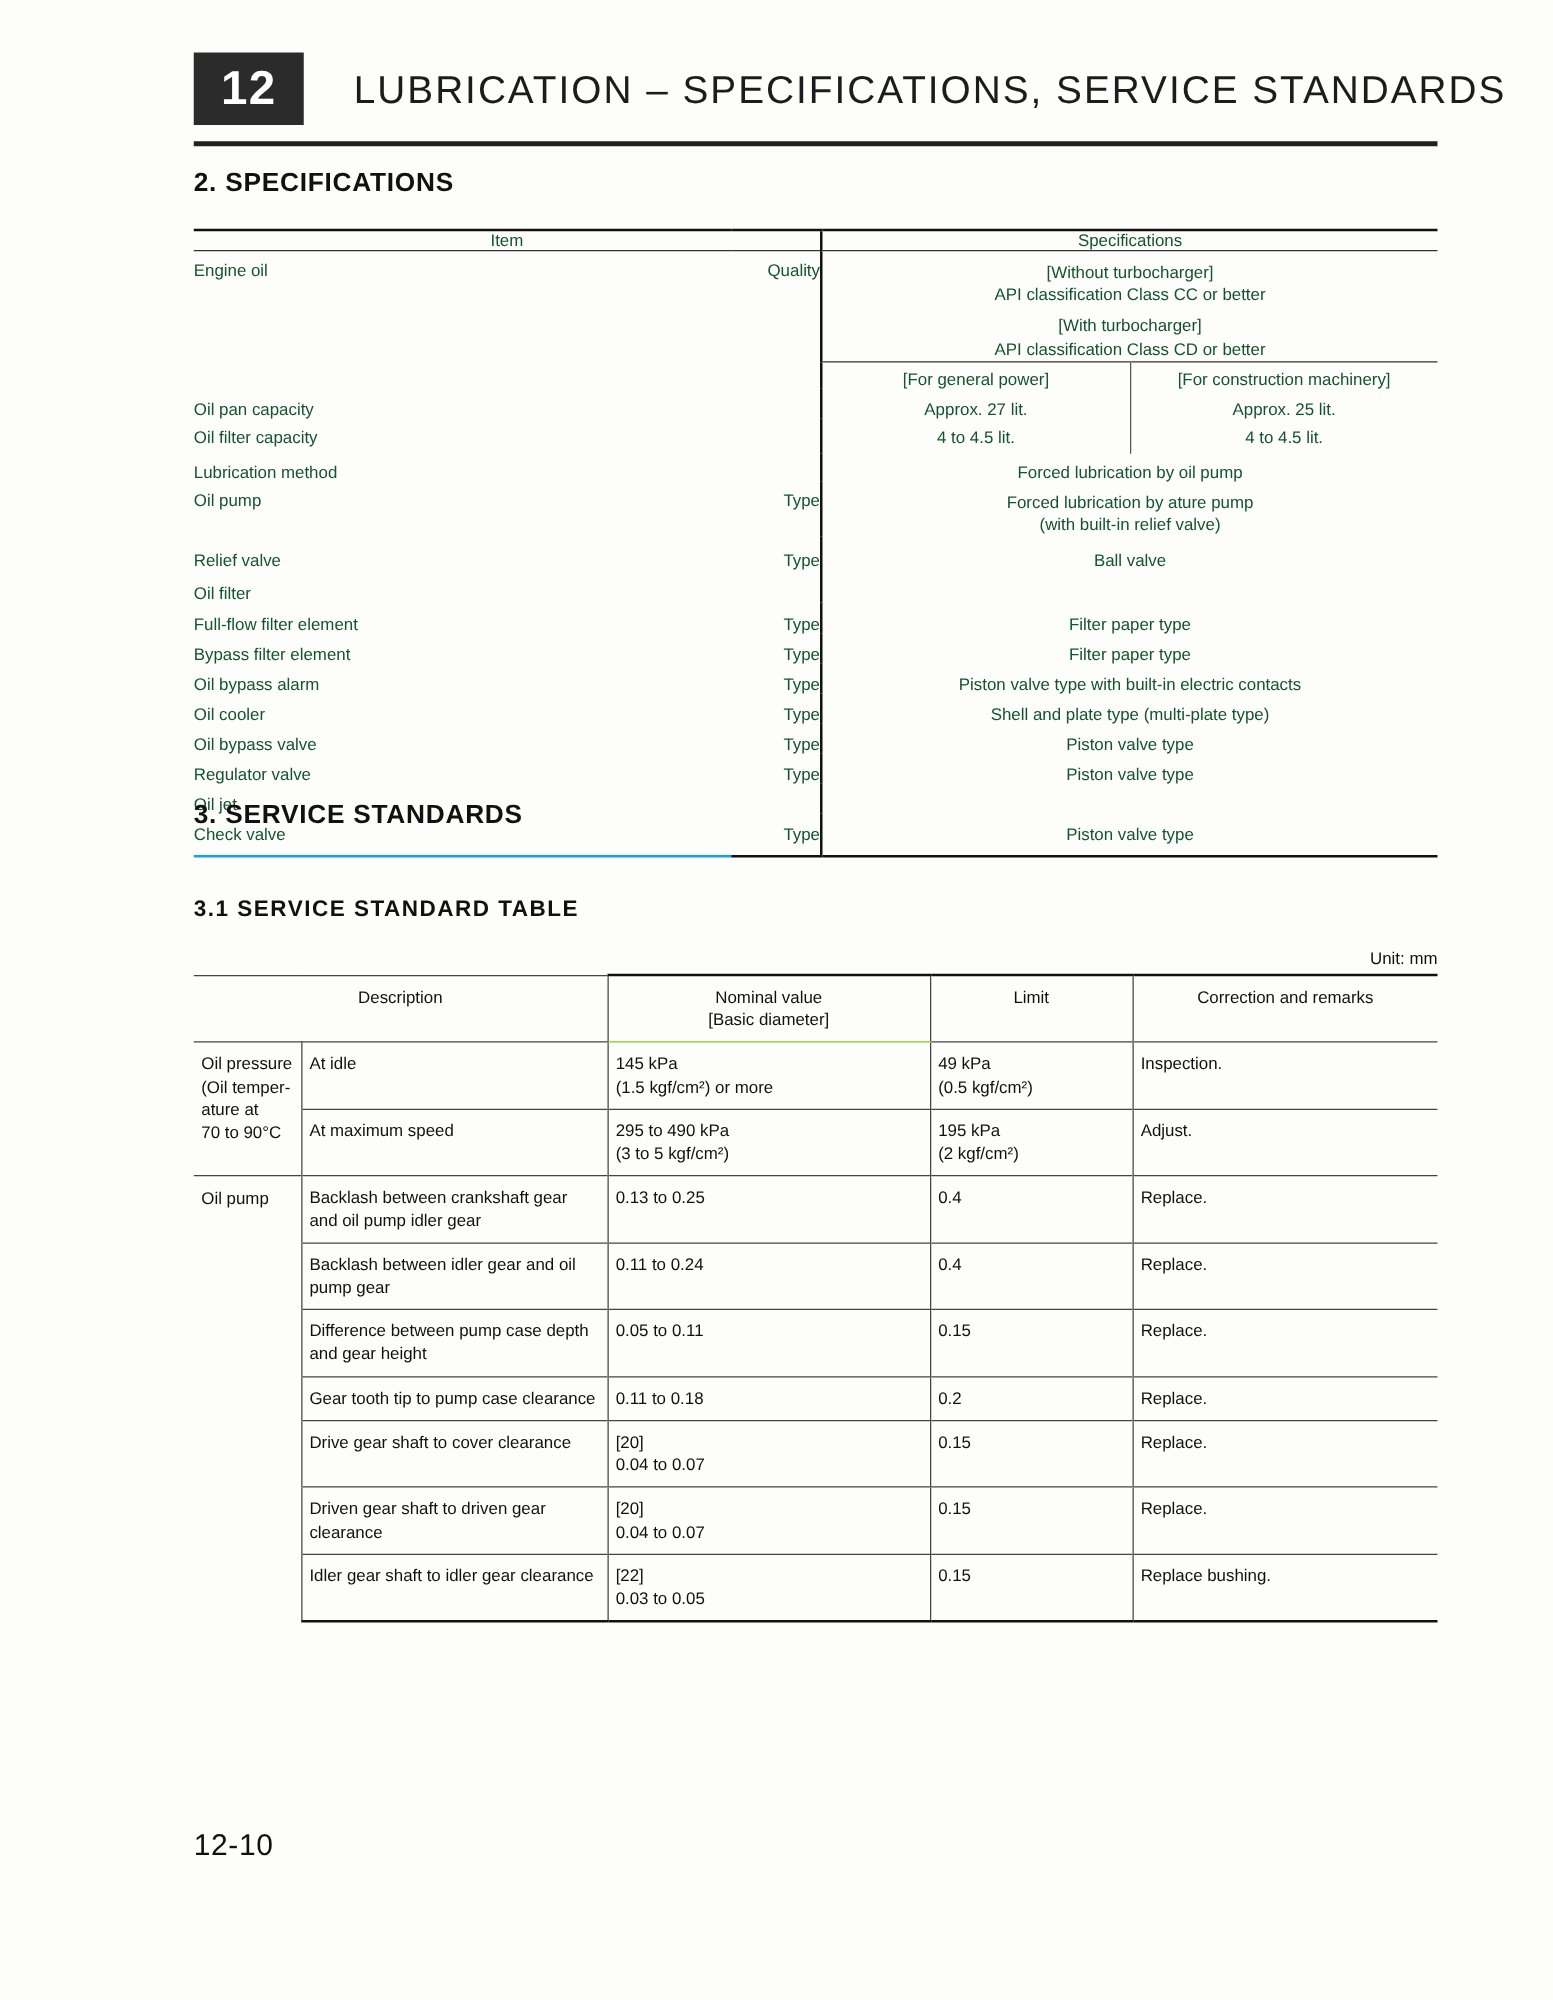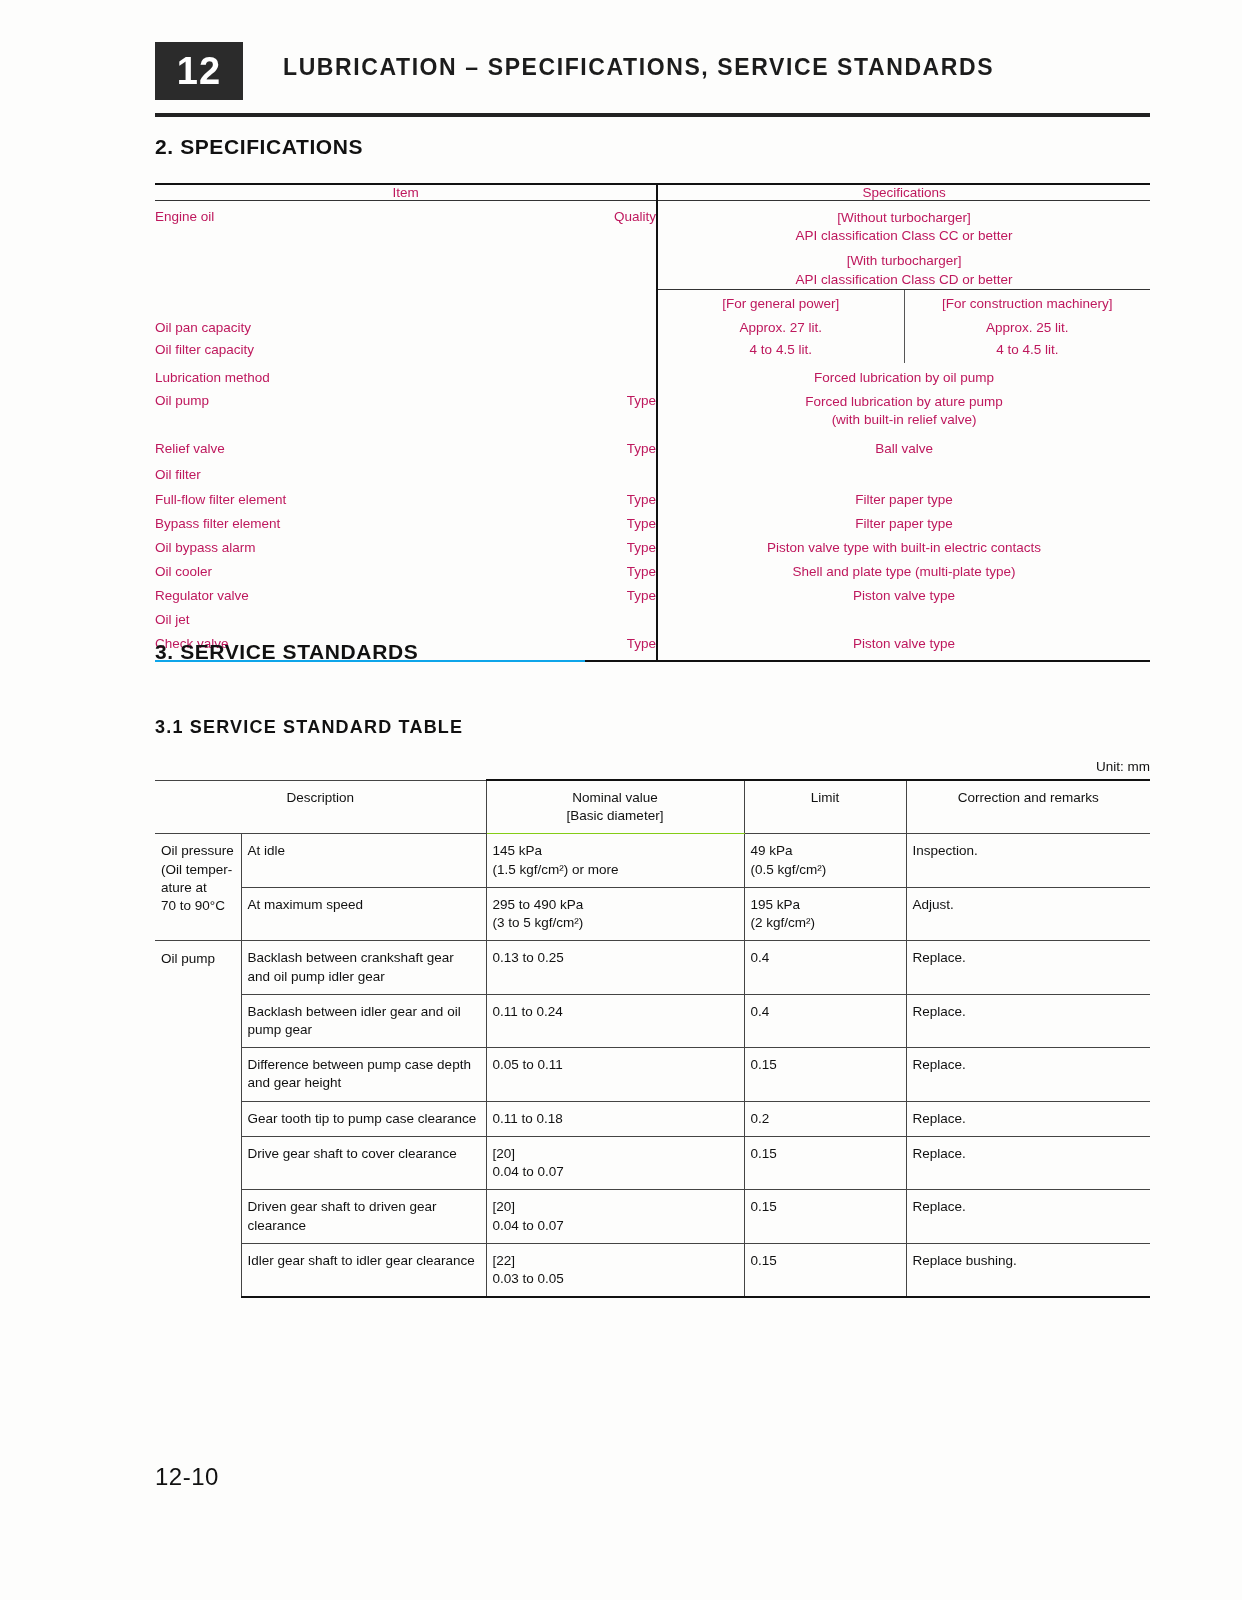--- a/index.html
+++ b/index.html
@@ -42,22 +42,22 @@
     font-weight: bold;
     letter-spacing: 1px;
     display: flex;
     align-items: center;
     justify-content: center;
   }
   .header-title {
     position: absolute;
     left: 128px;
     top: 12px;
-    font-size: 23px;
-    font-weight: bold;
+    font-size: 31px;
+    font-weight: normal;
     letter-spacing: 1.6px;
     color: #1c1c1c;
     white-space: nowrap;
   }
   .header-rule {
     position: absolute;
     left: 155px;
     top: 113px;
     width: 995px;
     height: 4px;
@@ -75,21 +75,21 @@
   #sec3 { left: 155px; top: 640px; font-size: 21px; }
   #sec31 { left: 155px; top: 717px; font-size: 18px; letter-spacing: 1.2px;}
 
   
   .spec-table {
     position: absolute;
     left: 155px;
     top: 183px;
     width: 995px;
     font-size: 13.5px;
-    color: #be185d;
+    color: #14532d;
   }
   table.spec {
     border-collapse: collapse;
     width: 995px;
     table-layout: fixed;
   }
   table.spec td, table.spec th {
     padding: 0;
     vertical-align: top;
     font-weight: normal;
@@ -267,20 +267,25 @@
           <td class="ty" style="padding-top:9px;">Type</td>
           <td colspan="2" class="vline ctr" style="padding-top:9px;">Piston valve type with built-in electric contacts</td>
         </tr>
 
         <tr>
           <td class="it" style="padding-top:9px;">Oil cooler</td>
           <td class="ty" style="padding-top:9px;">Type</td>
           <td colspan="2" class="vline ctr" style="padding-top:9px;">Shell and plate type (multi-plate type)</td>
         </tr>
 
+        <tr>
+          <td class="ind1" style="padding-top:9px;">Oil bypass valve</td>
+          <td class="ty" style="padding-top:9px;">Type</td>
+          <td colspan="2" class="vline ctr" style="padding-top:9px;">Piston valve type</td>
+        </tr>
 
         <tr>
           <td class="it" style="padding-top:9px;">Regulator valve</td>
           <td class="ty" style="padding-top:9px;">Type</td>
           <td colspan="2" class="vline ctr" style="padding-top:9px;">Piston valve type</td>
         </tr>
 
         <tr>
           <td class="it" style="padding-top:9px;">Oil jet</td>
           <td class="ty"></td>

